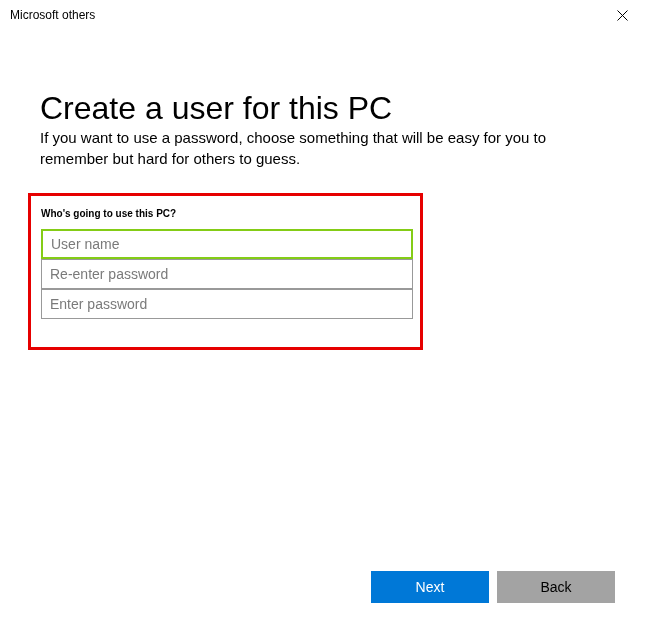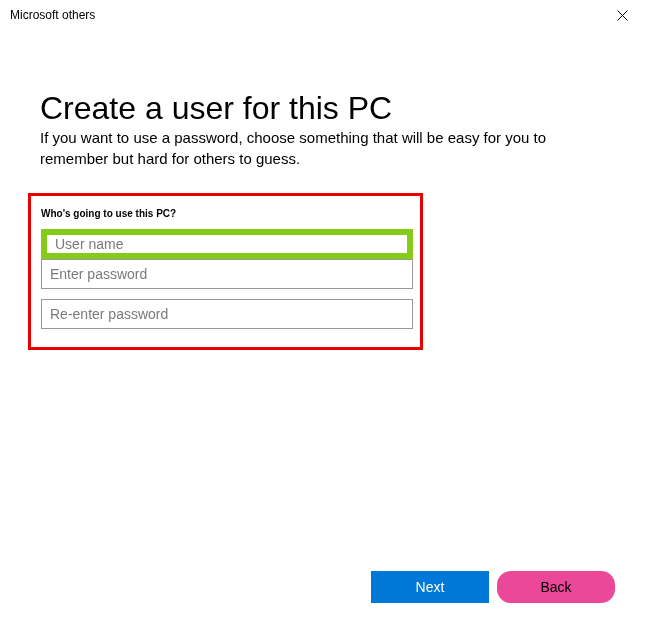--- a/index.html
+++ b/index.html
@@ -76,21 +76,21 @@
       font-size: 14px;
       font-family: inherit;
       color: #333;
       outline: none;
       display: block;
     }
     .text-input::placeholder {
       color: #7a7a7a;
     }
     .text-input.focused {
-      border: 6px solid #84cc16;
+      border: 2px solid #84cc16;
     }
     .text-input.normal {
       border: 1px solid #999;
       margin-bottom: 10px;
     }
     .button-bar {
       position: absolute;
       bottom: 24px;
       right: 30px;
       display: flex;
@@ -102,23 +102,22 @@
       border: none;
       font-size: 14px;
       font-family: inherit;
       cursor: pointer;
     }
     .btn-primary {
       background: #0078d7;
       color: #fff;
     }
     .btn-secondary {
-      background: #ec4899;
+      background: #a3a3a3;
       color: #000;
-      border-radius: 14px;
     }
   </style>
 </head>
 <body>
 
 <div class="titlebar">
   <span class="titlebar-title">Microsoft others</span>
   <div class="close-btn">
     <svg viewBox="0 0 11 11">
       <line x1="0.5" y1="0.5" x2="10.5" y2="10.5" stroke="#000" stroke-width="1"></line>
@@ -128,21 +127,21 @@
 </div>
 
 <div class="content">
   <h1 class="heading">Create a user for this PC</h1>
   <p class="description">If you want to use a password, choose something that will be easy for you to remember but hard for others to guess.</p>
 
   <div class="highlight-box">
     <div class="section-label">Who's going to use this PC?</div>
     <input type="text" class="text-input focused" placeholder="User name" style="">
 
+    <input type="password" class="text-input normal" style="margin-bottom: 0px;" placeholder="Re-enter password">
     <input type="password" class="text-input normal" placeholder="Enter password" style="">
-    <input type="password" class="text-input normal" style="margin-bottom: 0px;" placeholder="Re-enter password">
   </div>
 </div>
 
 <div class="button-bar">
   <button class="btn btn-primary">Next</button>
   <button class="btn btn-secondary">Back</button>
 </div>
 
 </body></html>

